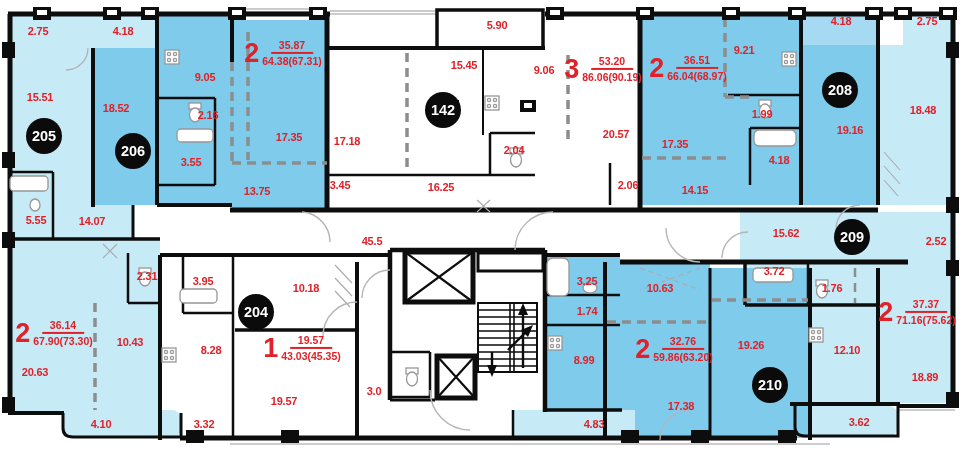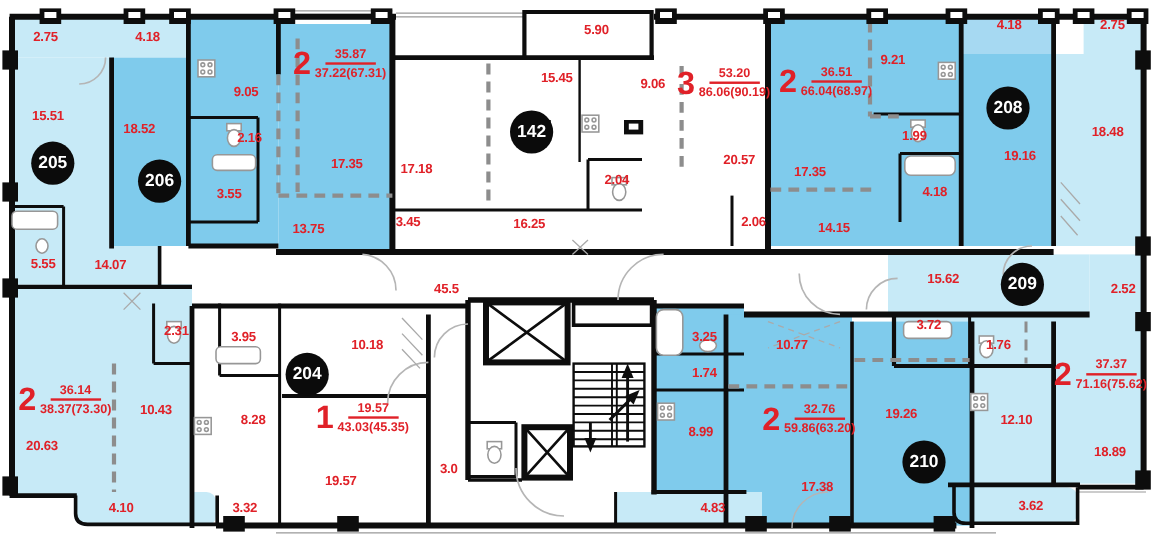--- a/index.html
+++ b/index.html
@@ -361,21 +361,21 @@
 <div class="rl" style="left:841px;top:21px">4.18</div>
 <div class="rl" style="left:927px;top:21px">2.75</div>
 <div class="rl" style="left:923px;top:110px">18.48</div>
 <div class="rl" style="left:786px;top:233px">15.62</div>
 <div class="rl" style="left:936px;top:241px">2.52</div>
 <div class="rl" style="left:774px;top:271px">3.72</div>
 <div class="rl" style="left:832px;top:288px">1.76</div>
 <div class="rl" style="left:847px;top:350px">12.10</div>
 <div class="rl" style="left:925px;top:377px">18.89</div>
 <div class="rl" style="left:859px;top:422px">3.62</div>
-<div class="rl" style="left:660px;top:288px">10.77</div>
+<div class="rl" style="left:660px;top:288px">10.63</div>
 <div class="rl" style="left:751px;top:345px">19.26</div>
 <div class="rl" style="left:681px;top:406px">17.38</div>
 <div class="rl" style="left:587px;top:281px">3.25</div>
 <div class="rl" style="left:587px;top:311px">1.74</div>
 <div class="rl" style="left:584px;top:360px">8.99</div>
 <div class="rl" style="left:594px;top:424px">4.83</div>
 <div class="rl" style="left:372px;top:241px">45.5</div>
 <div class="rl" style="left:374px;top:391px">3.0</div>
 <div class="rl" style="left:306px;top:288px">10.18</div>
 <div class="rl" style="left:284px;top:401px">19.57</div>
@@ -415,28 +415,28 @@
   <span class="n">1</span>
   <span class="fr">
         <span class="t">19.57</span>
         <span class="b">43.03(45.35)</span>
       </span>
 </div>
 <div class="sum" style="left:54px;top:333px">
   <span class="n">2</span>
   <span class="fr">
         <span class="t">36.14</span>
-        <span class="b">38.37(73.30)</span>
+        <span class="b">67.90(73.30)</span>
       </span>
 </div>
 <div class="sum" style="left:283px;top:53px">
   <span class="n">2</span>
   <span class="fr">
         <span class="t">35.87</span>
-        <span class="b">37.22(67.31)</span>
+        <span class="b">64.38(67.31)</span>
       </span>
 </div>
 <div class="sum" style="left:603px;top:69px">
   <span class="n">3</span>
   <span class="fr">
         <span class="t">53.20</span>
         <span class="b">86.06(90.19)</span>
       </span>
 </div>
 <div class="sum" style="left:688px;top:68px">

